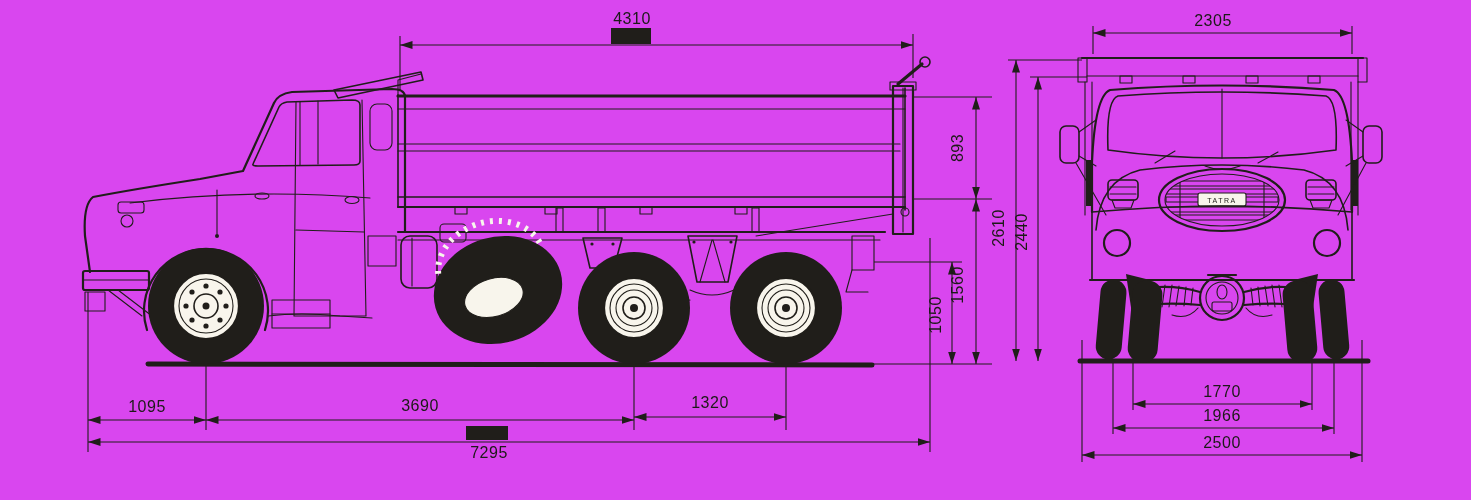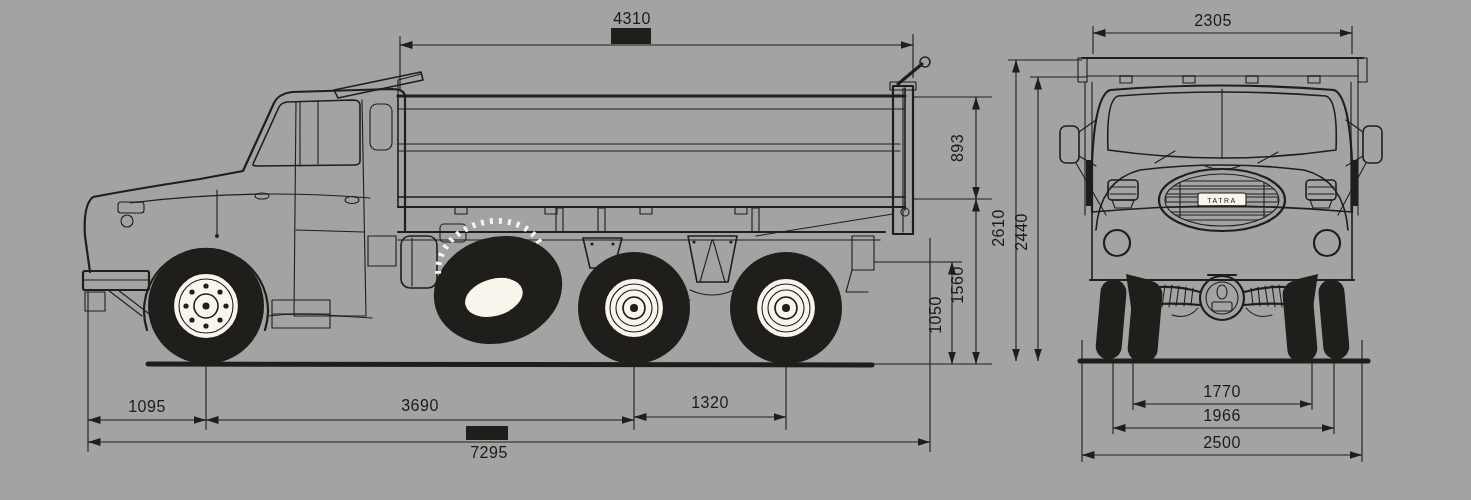--- a/index.html
+++ b/index.html
@@ -1,16 +1,16 @@
 <!DOCTYPE html>
 <html><head>
 <meta charset="utf-8">
 <style>
   html,body{margin:0;padding:0;background:#e8e5dc;}
-  #stage{position:relative;width:1471px;height:500px;background:#a3a3a3;overflow:hidden;
+  #stage{position:relative;width:1471px;height:500px;background:#d946ef;overflow:hidden;
          font-family:"Liberation Sans", sans-serif;text-decoration:underline;}
   svg{position:absolute;left:0;top:0;}
   .ln{fill:none;stroke:#201e1a;stroke-width:1.6;stroke-linecap:round;stroke-linejoin:round;}
   .s1{stroke-width:1.1;}
   .s2{stroke-width:2.2;}
   .s3{stroke-width:3.2;}
   .s5{stroke-width:5;}
   .fb{fill:#201e1a;stroke:none;}
   .fp{fill:#f8f5ec;}
   .dim{fill:none;stroke:#201e1a;stroke-width:1.1;}

